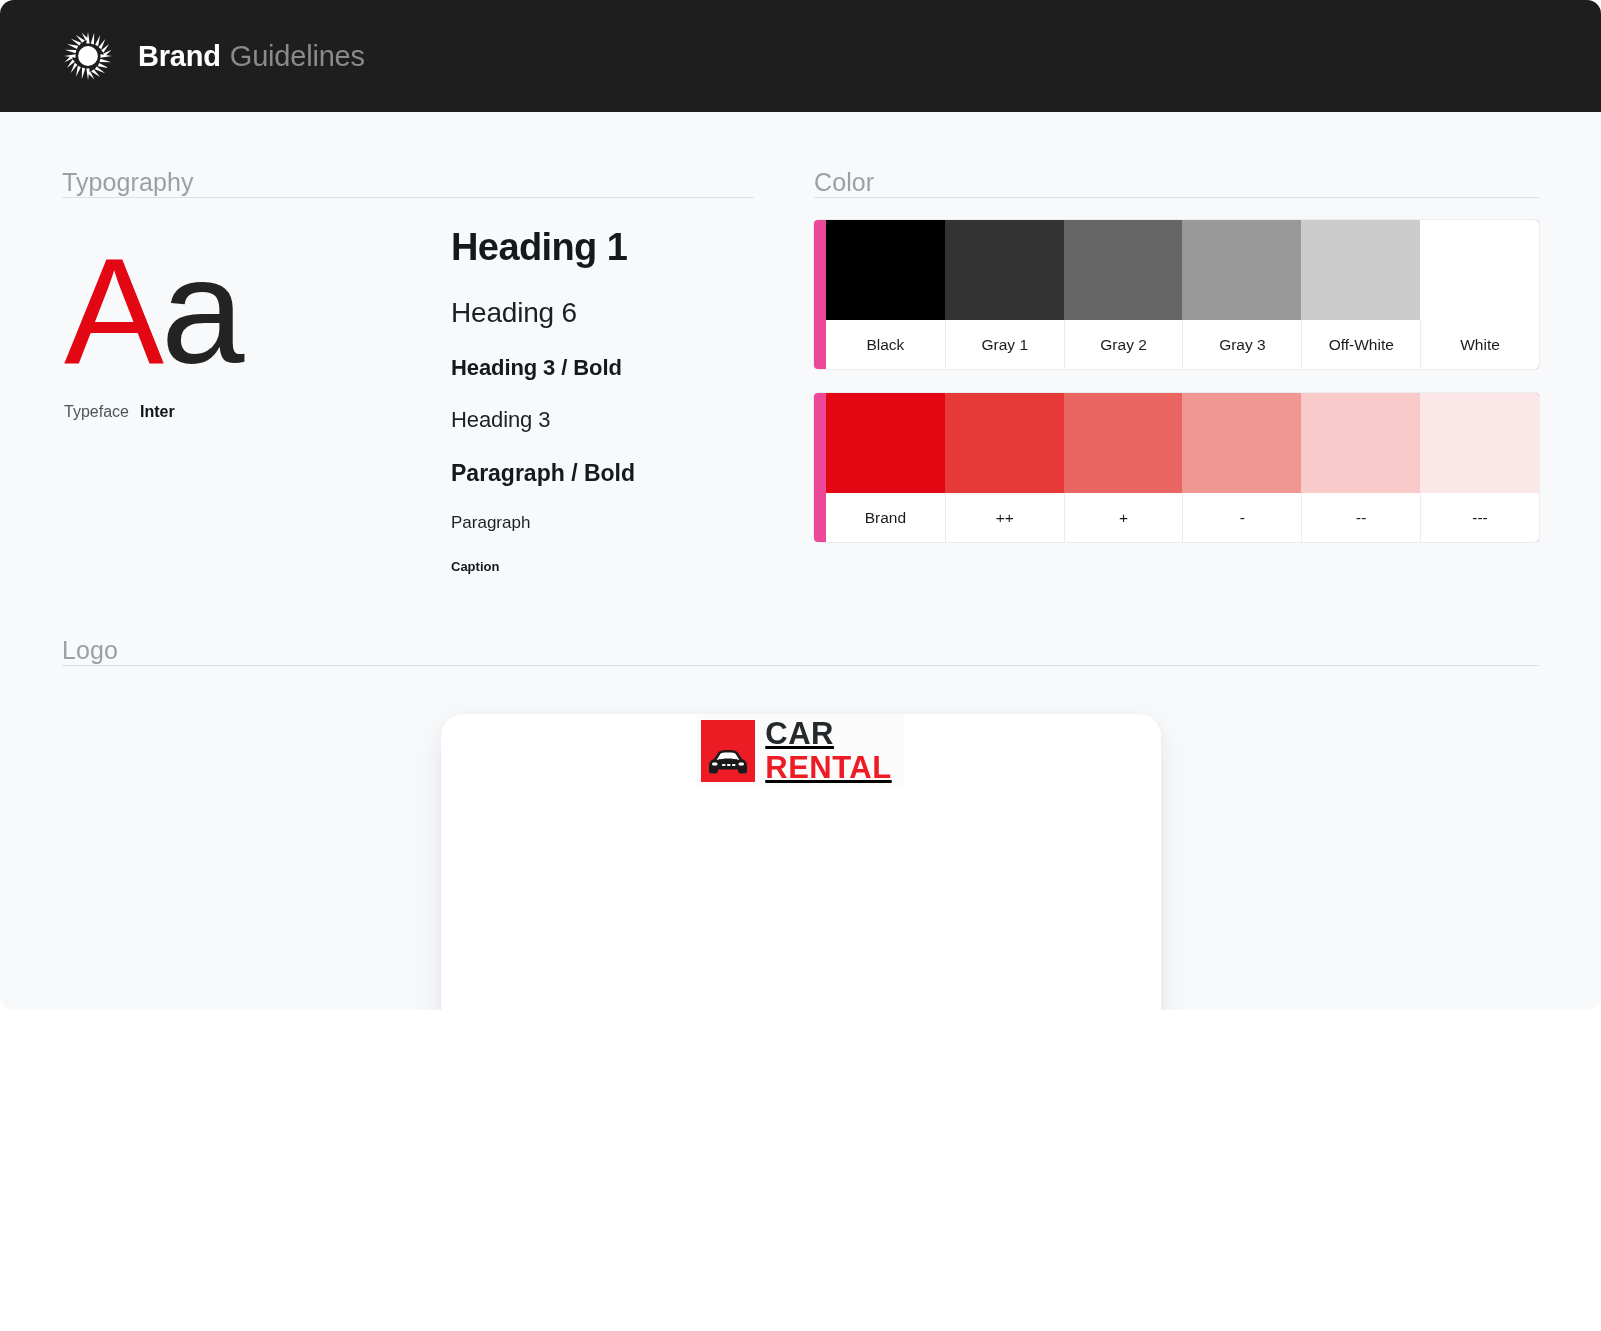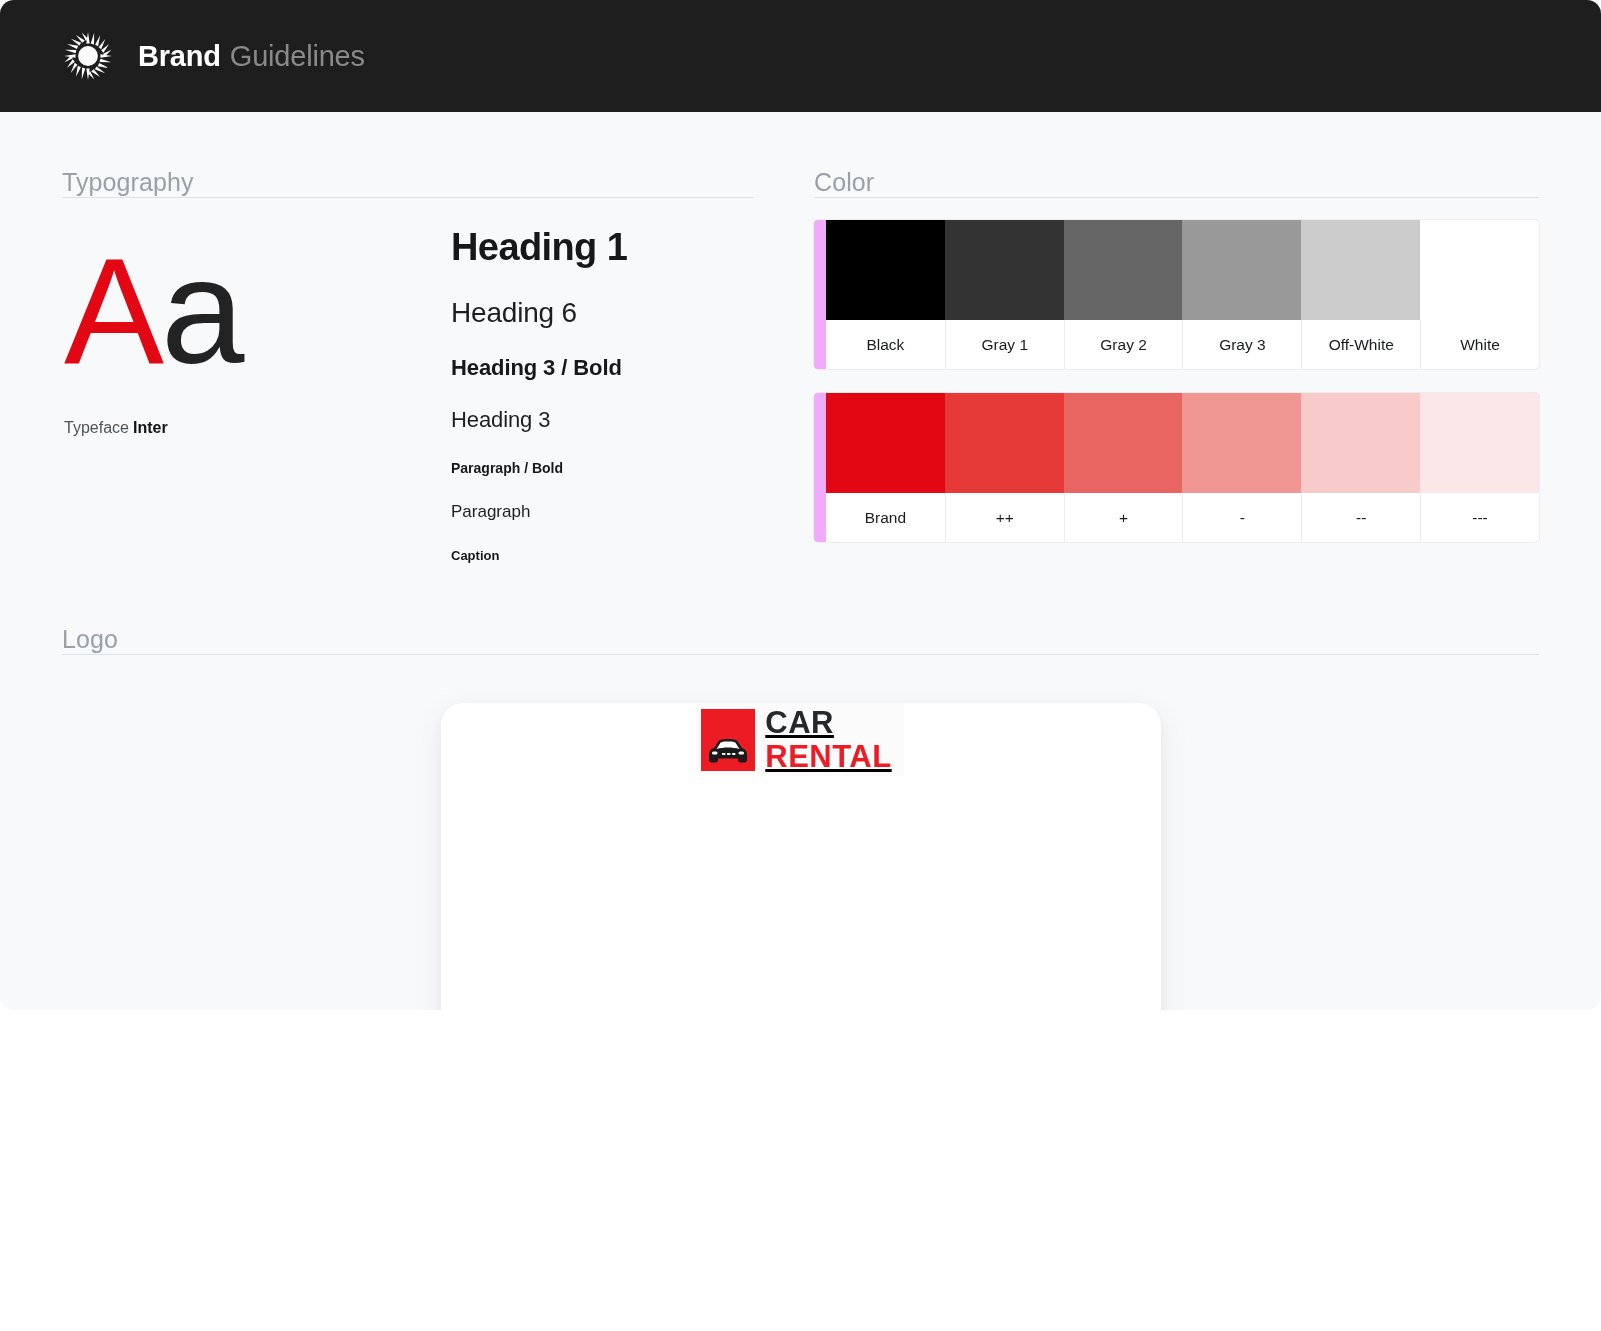--- a/index.html
+++ b/index.html
@@ -90,47 +90,46 @@
   .aa {
     font-size: 150px;
     line-height: 1.22;
     font-weight: 400;
     letter-spacing: -3px;
     white-space: nowrap;
   }
   .aa .a-up { color: #E30613; }
   .aa .a-low { color: #232323; }
   .typeface-row {
-    margin-top: 16px;
     font-size: 16px;
     display: flex;
-    gap: 4px;
+    gap: 11px;
     align-items: baseline;
   }
   .typeface-row .tf-label { color: #4F5457; font-weight: 400; }
   .typeface-row .tf-value { color: #111315; font-weight: 700; }
 
   .type-scale { padding-top: 6px; }
   .ts-h1 { font-size: 38px; font-weight: 700; color: #16181A; letter-spacing: -0.6px; margin-bottom: 28px; }
   .ts-h2 { font-size: 28px; font-weight: 400; color: #1D2023; letter-spacing: -0.2px; margin-bottom: 26px; }
   .ts-h3b { font-size: 22px; font-weight: 700; color: #16181A; letter-spacing: -0.1px; margin-bottom: 26px; }
   .ts-h3 { font-size: 22px; font-weight: 400; color: #1D2023; letter-spacing: -0.1px; margin-bottom: 27px; }
-  .ts-pb { font-size: 14px; font-weight: 700; color: #16181A; margin-bottom: 26px; }
+  .ts-pb { font-size: 23px; font-weight: 700; color: #16181A; margin-bottom: 26px; }
   .ts-p  { font-size: 17px; font-weight: 400; color: #1D2023; margin-bottom: 26px; }
   .ts-cap{ font-size: 13px; font-weight: 600; color: #16181A; }
 
   
   .palette { padding-top: 22px; }
   .palette + .palette { padding-top: 24px; }
   .swatch-card {
     display: flex;
     border-radius: 4px;
     overflow: hidden;
     box-shadow: 0 0 0 1px rgba(0,0,0,0.05);
-    background: #f0abfc;
+    background: #ec4899;
     padding-left: 12px;
   }
   .swatch {
     flex: 1 1 0;
     display: flex;
     flex-direction: column;
     min-width: 0;
   }
   .swatch + .swatch .sw-label { border-left: 1px solid #EAECEF; }
   .sw-chip {

